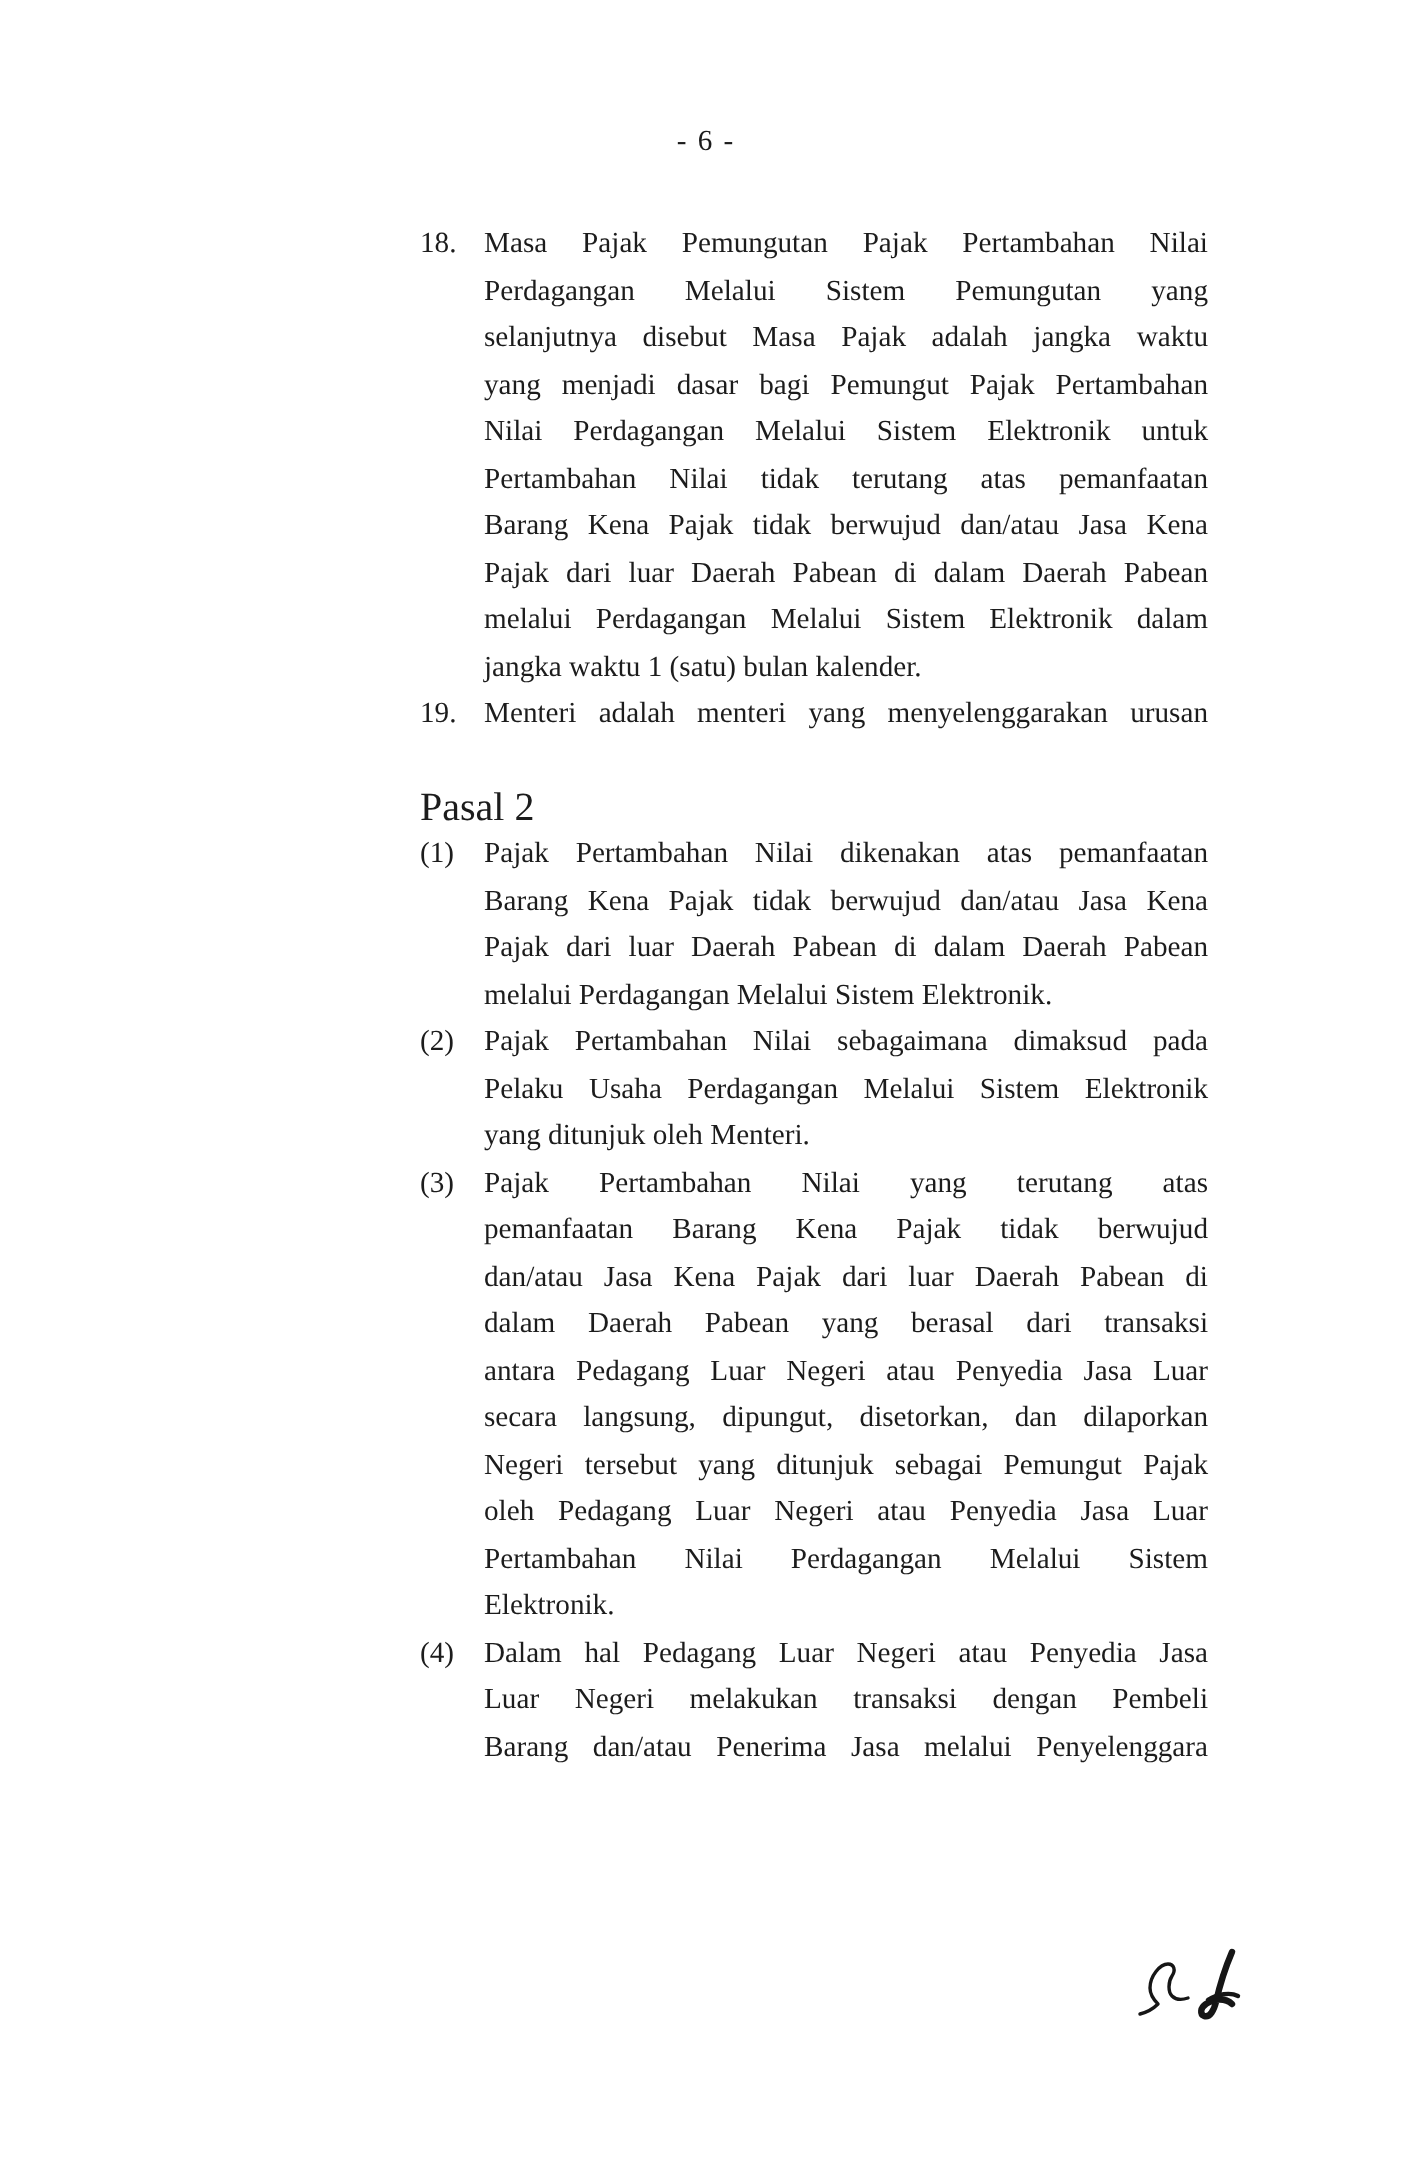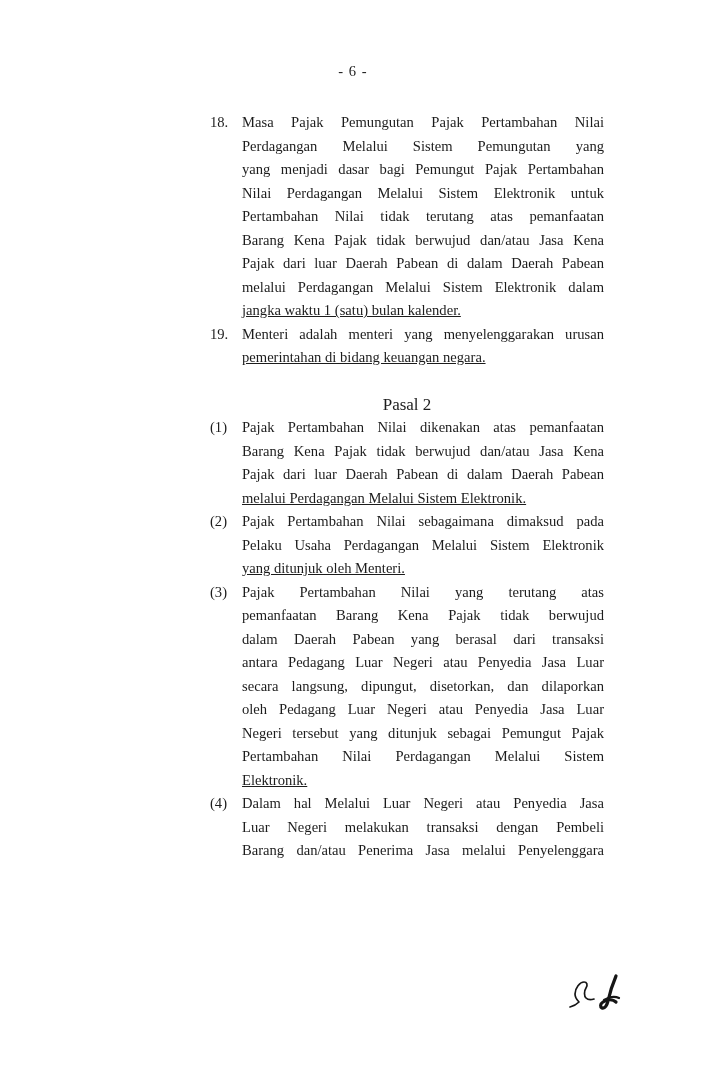--- a/index.html
+++ b/index.html
@@ -48,27 +48,26 @@
     min-width: 0;
   }
   .line {
     font-size: 14.6px;
     line-height: 23.5px;
     text-align: justify;
     text-align-last: justify;
   }
   .line.endpara {
     text-align-last: left;
-    text-decoration: underline;
   }
   .section-heading {
     margin-top: 23px;
-    font-size: 17px;
+    font-size: 20px;
     line-height: 23.5px;
-    text-align: center;
+    text-align: left;
   }
   .initial-mark {
     position: absolute;
     left: 560px;
     top: 970px;
     width: 84px;
     height: 50px;
   }
 </style>
 </head>
@@ -79,34 +78,34 @@
   <div class="page-number">- 6 -</div>
 
   <div class="content">
 
     <div id="definitions-list">
         <div class="item">
           <span class="num">18.</span>
           <div class="text">
             <div class="line">Masa Pajak Pemungutan Pajak Pertambahan Nilai</div>
             <div class="line">Perdagangan Melalui Sistem Pemungutan yang</div>
+            <div class="line">selanjutnya disebut Masa Pajak adalah jangka waktu</div>
             <div class="line">yang menjadi dasar bagi Pemungut Pajak Pertambahan</div>
             <div class="line">Nilai Perdagangan Melalui Sistem Elektronik untuk</div>
             <div class="line">Pertambahan Nilai tidak terutang atas pemanfaatan</div>
             <div class="line">Barang Kena Pajak tidak berwujud dan/atau Jasa Kena</div>
             <div class="line">Pajak dari luar Daerah Pabean di dalam Daerah Pabean</div>
             <div class="line">melalui Perdagangan Melalui Sistem Elektronik dalam</div>
             <div class="line endpara">jangka waktu 1 (satu) bulan kalender.</div>
           </div>
         </div>
         <div class="item">
           <span class="num">19.</span>
           <div class="text">
             <div class="line">Menteri adalah menteri yang menyelenggarakan urusan</div>
-            <div class="line endpara">pemerintahan di bidang keuangan negara.</div>
           </div>
         </div>
       </div>
 
     <div class="section-heading">Pasal 2</div>
 
     <div id="clauses-list">
         <div class="item">
           <span class="num">(1)</span>
           <div class="text">
@@ -122,33 +121,34 @@
             <div class="line">Pajak Pertambahan Nilai sebagaimana dimaksud pada</div>
             <div class="line">Pelaku Usaha Perdagangan Melalui Sistem Elektronik</div>
             <div class="line endpara">yang ditunjuk oleh Menteri.</div>
           </div>
         </div>
         <div class="item">
           <span class="num">(3)</span>
           <div class="text">
             <div class="line">Pajak Pertambahan Nilai yang terutang atas</div>
             <div class="line">pemanfaatan Barang Kena Pajak tidak berwujud</div>
+            <div class="line">dan/atau Jasa Kena Pajak dari luar Daerah Pabean di</div>
             <div class="line">dalam Daerah Pabean yang berasal dari transaksi</div>
             <div class="line">antara Pedagang Luar Negeri atau Penyedia Jasa Luar</div>
             <div class="line">secara langsung, dipungut, disetorkan, dan dilaporkan</div>
+            <div class="line">Negeri tersebut yang ditunjuk sebagai Pemungut Pajak</div>
             <div class="line">oleh Pedagang Luar Negeri atau Penyedia Jasa Luar</div>
-            <div class="line">Negeri tersebut yang ditunjuk sebagai Pemungut Pajak</div>
             <div class="line">Pertambahan Nilai Perdagangan Melalui Sistem</div>
             <div class="line endpara">Elektronik.</div>
           </div>
         </div>
         <div class="item">
           <span class="num">(4)</span>
           <div class="text">
-            <div class="line">Dalam hal Melalui Luar Negeri atau Penyedia Jasa</div>
+            <div class="line">Dalam hal Pedagang Luar Negeri atau Penyedia Jasa</div>
             <div class="line">Luar Negeri melakukan transaksi dengan Pembeli</div>
             <div class="line">Barang dan/atau Penerima Jasa melalui Penyelenggara</div>
           </div>
         </div>
       </div>
 
   </div>
 
   <svg class="initial-mark" viewBox="0 0 84 50" fill="none" xmlns="http://www.w3.org/2000/svg">
     <path d="M10 37 c4 -1 7 -3 9 -5 c-2 -2 -4 -5 -4 -8 c0 -6 5 -12 9 -12 c3 0 4 3 2 6 c-2 3 -2 8 0 10 c2 2 5 2 8 1" stroke="#161616" stroke-width="1.7" stroke-linecap="round" stroke-linejoin="round"></path>

